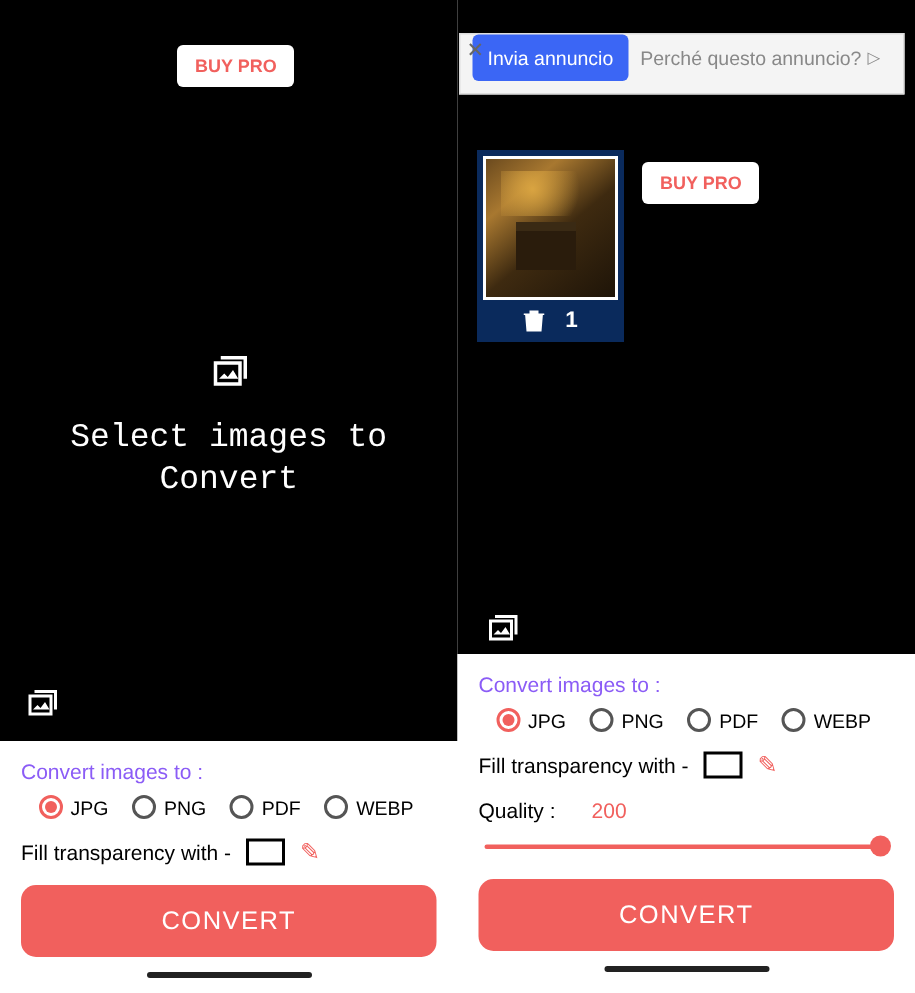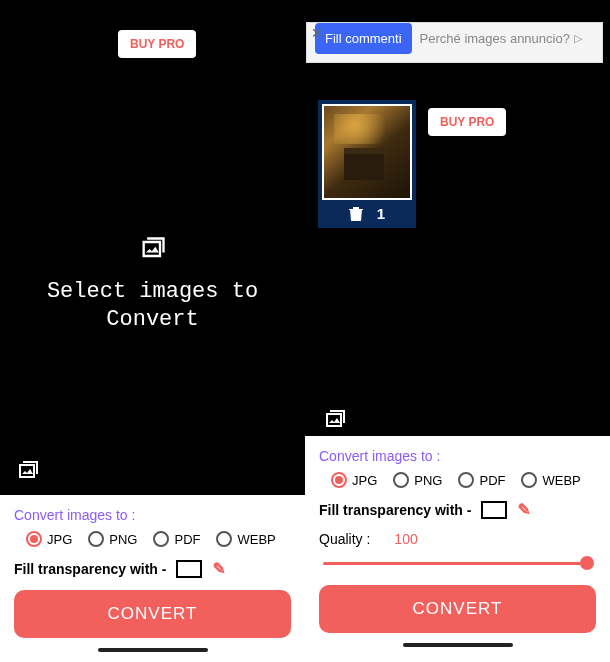--- a/index.html
+++ b/index.html
@@ -15,21 +15,21 @@
   .corner-icon { position: absolute; left: 16px; }
   .left .corner-icon { bottom: 12px; }
   .right .corner-icon { top: 408px; }
   .bottom-panel { background: #fff; padding: 12px 14px 8px; }
   .label { font-size: 14px; color: #8b5cf6; margin-bottom: 8px; }
   .radios { display: flex; gap: 16px; margin-bottom: 12px; overflow: hidden; white-space: nowrap; padding-left: 12px; }
   .radio { display: flex; align-items: center; gap: 5px; font-size: 13px; }
   .rcircle { width: 16px; height: 16px; border: 2px solid #555; border-radius: 50%; display: inline-flex; align-items: center; justify-content: center; }
   .rcircle.sel { border-color: #f1605d; }
   .rcircle.sel::after { content: ""; width: 8px; height: 8px; background: #f1605d; border-radius: 50%; }
-  .fillrow { display: flex; align-items: center; gap: 10px; font-size: 14px; margin-bottom: 12px; font-weight: bold; }
+  .fillrow { display: flex; align-items: center; gap: 10px; font-size: 14px; margin-bottom: 12px; }
   .swatch { width: 26px; height: 18px; border: 2px solid #000; background: #fff; }
   .pencil { color: #f1605d; font-size: 16px; }
   .qrow { display: flex; align-items: center; gap: 24px; font-size: 14px; margin-bottom: 6px; }
   .qval { color: #f1605d; font-weight: 500; }
   .slider { position: relative; height: 20px; margin: 0 4px 12px; }
   .track { position: absolute; top: 9px; left: 0; right: 0; height: 3px; background: #f1605d; border-radius: 2px; }
   .thumb { position: absolute; right: -2px; top: 3px; width: 14px; height: 14px; background: #f1605d; border-radius: 50%; }
   .convert-btn { width: 100%; background: #f1605d; color: #fff; border: none; border-radius: 10px; padding: 14px 0; font-size: 17px; font-weight: 500; letter-spacing: 1px; cursor: pointer; }
   .home-ind { width: 110px; height: 4px; background: #222; border-radius: 3px; margin: 10px auto 2px; }
   
@@ -147,37 +147,37 @@
           </label>
 
       </div>
       <div class="fillrow">
         <span>Fill transparency with -</span>
         <span class="swatch"></span>
         <span class="pencil">✎</span>
       </div>
       <div class="qrow">
         <span>Quality :</span>
-        <span class="qval">100</span>
+        <span class="qval">200</span>
       </div>
       <div class="slider">
         <div class="track"></div>
           <div class="thumb"></div>
       </div>
       <button class="convert-btn">CONVERT</button>
       <div class="home-ind"></div>
     </div>
   </div>
 
   <div class="ad">
     <span class="ad-close">✕</span>
     <div class="ad-row">
-      <button class="ad-btn">Fill commenti</button>
+      <button class="ad-btn">Invia annuncio</button>
       <span class="ad-why">
-          <span>Perché images annuncio?</span>
+          <span>Perché questo annuncio?</span>
           <span class="tri">▷</span>
         </span>
     </div>
   </div>
 
   <button class="buy-pro" style="top:108px; left:428px;">BUY PRO</button>
 
   <div class="thumb-card">
     <div class="thumb-img"></div>
     <div class="thumb-bar">

